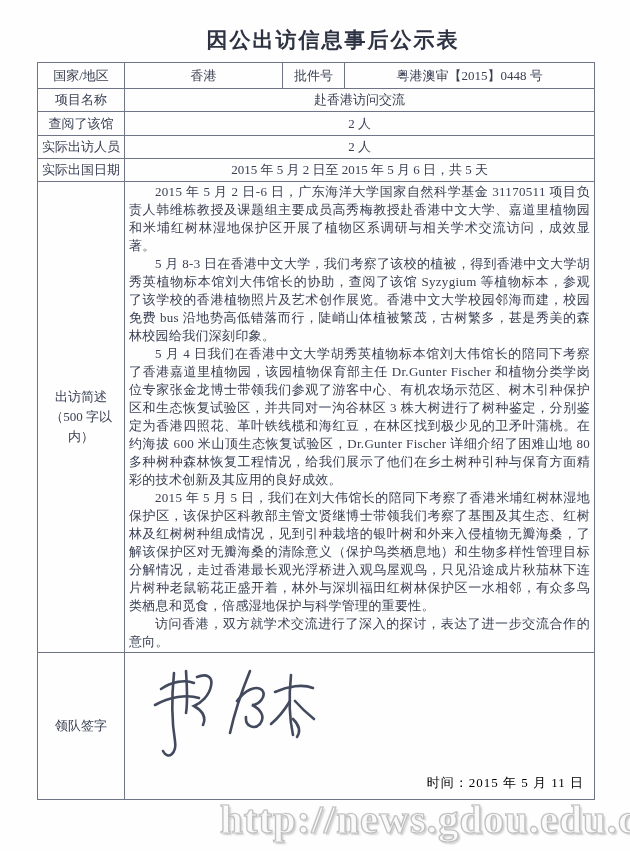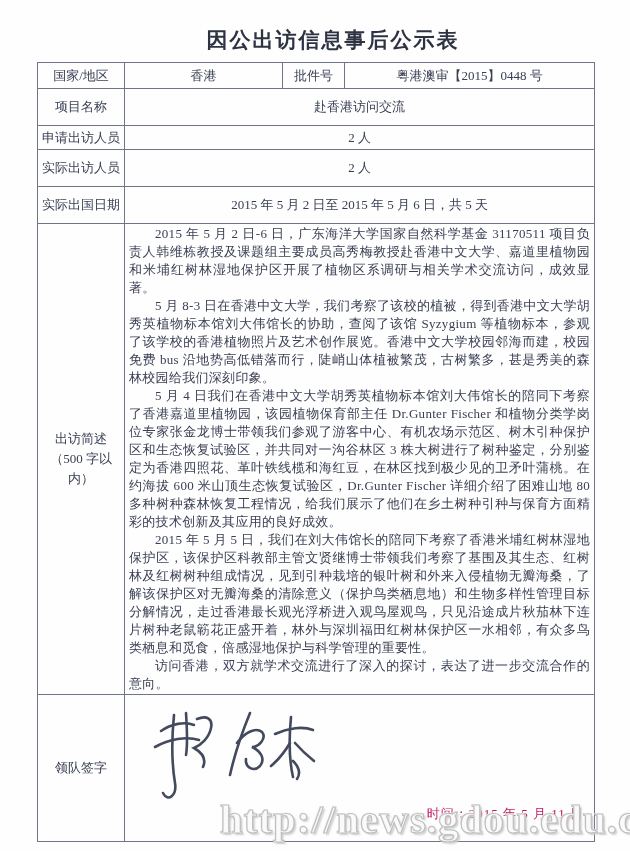--- a/index.html
+++ b/index.html
@@ -28,21 +28,21 @@
   }
   table.form td{
     border:1px solid #6f7486;
     padding:1px 4px;
     text-align:center;
     vertical-align:middle;
     color:#3a4054;
     overflow:hidden;
   }
   tr.r-head{height:26px;}
-  tr.r-sm{height:37px;}
+  tr.r-sm{height:23px;}
   tr.r-sm2{height:24px;}
   td.summary-label{
     text-align:left;
     padding-left:7px;
     font-size:13px;
     line-height:20px;
   }
   td.summary-cell{
     height:456px;
     text-align:left;
@@ -57,22 +57,22 @@
     line-height:18px;
     letter-spacing:0.3px;
   }
   td.sig-cell{
     height:144px;
     position:relative;
     padding:0;
   }
   .sig-svg{position:absolute;left:22px;top:6px;}
   .sig-date{
-    position:absolute;right:10px;bottom:18px;
-    font-size:13px;letter-spacing:1px;color:#be185d;
+    position:absolute;right:10px;bottom:7px;
+    font-size:13px;letter-spacing:1px;color:#000000;
   }
   .watermark{
     position:absolute;
     right:5px;bottom:8px;
     font-family:Liberation Serif, serif;
     font-weight:bold;
     font-size:41px;
     letter-spacing:1px;
     color:#fafafa;
     -webkit-text-stroke:1.2px #bfbfbf;
@@ -99,21 +99,21 @@
       <td>国家/地区</td>
       <td>香港</td>
       <td>批件号</td>
       <td>粤港澳审【2015】0448 号</td>
     </tr>
     <tr class="r-sm">
       <td>项目名称</td>
       <td colspan="3">赴香港访问交流</td>
     </tr>
     <tr class="r-sm2">
-      <td>申请出访人员</td>
+      <td>查阅了该馆</td>
       <td colspan="3">2 人</td>
     </tr>
     <tr class="r-sm">
       <td>实际出访人员</td>
       <td colspan="3">2 人</td>
     </tr>
     <tr class="r-sm">
       <td>实际出国日期</td>
       <td colspan="3">2015 年 5 月 2 日至 2015 年 5 月 6 日，共 5 天</td>
     </tr>

